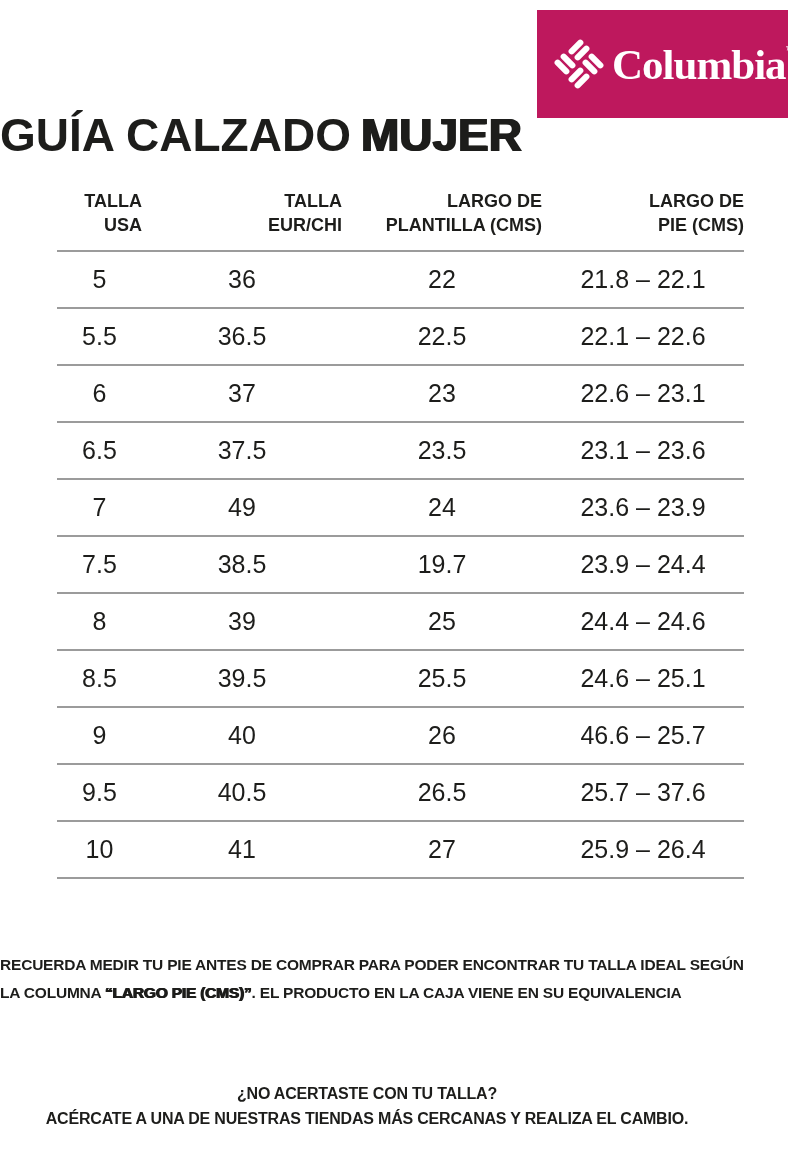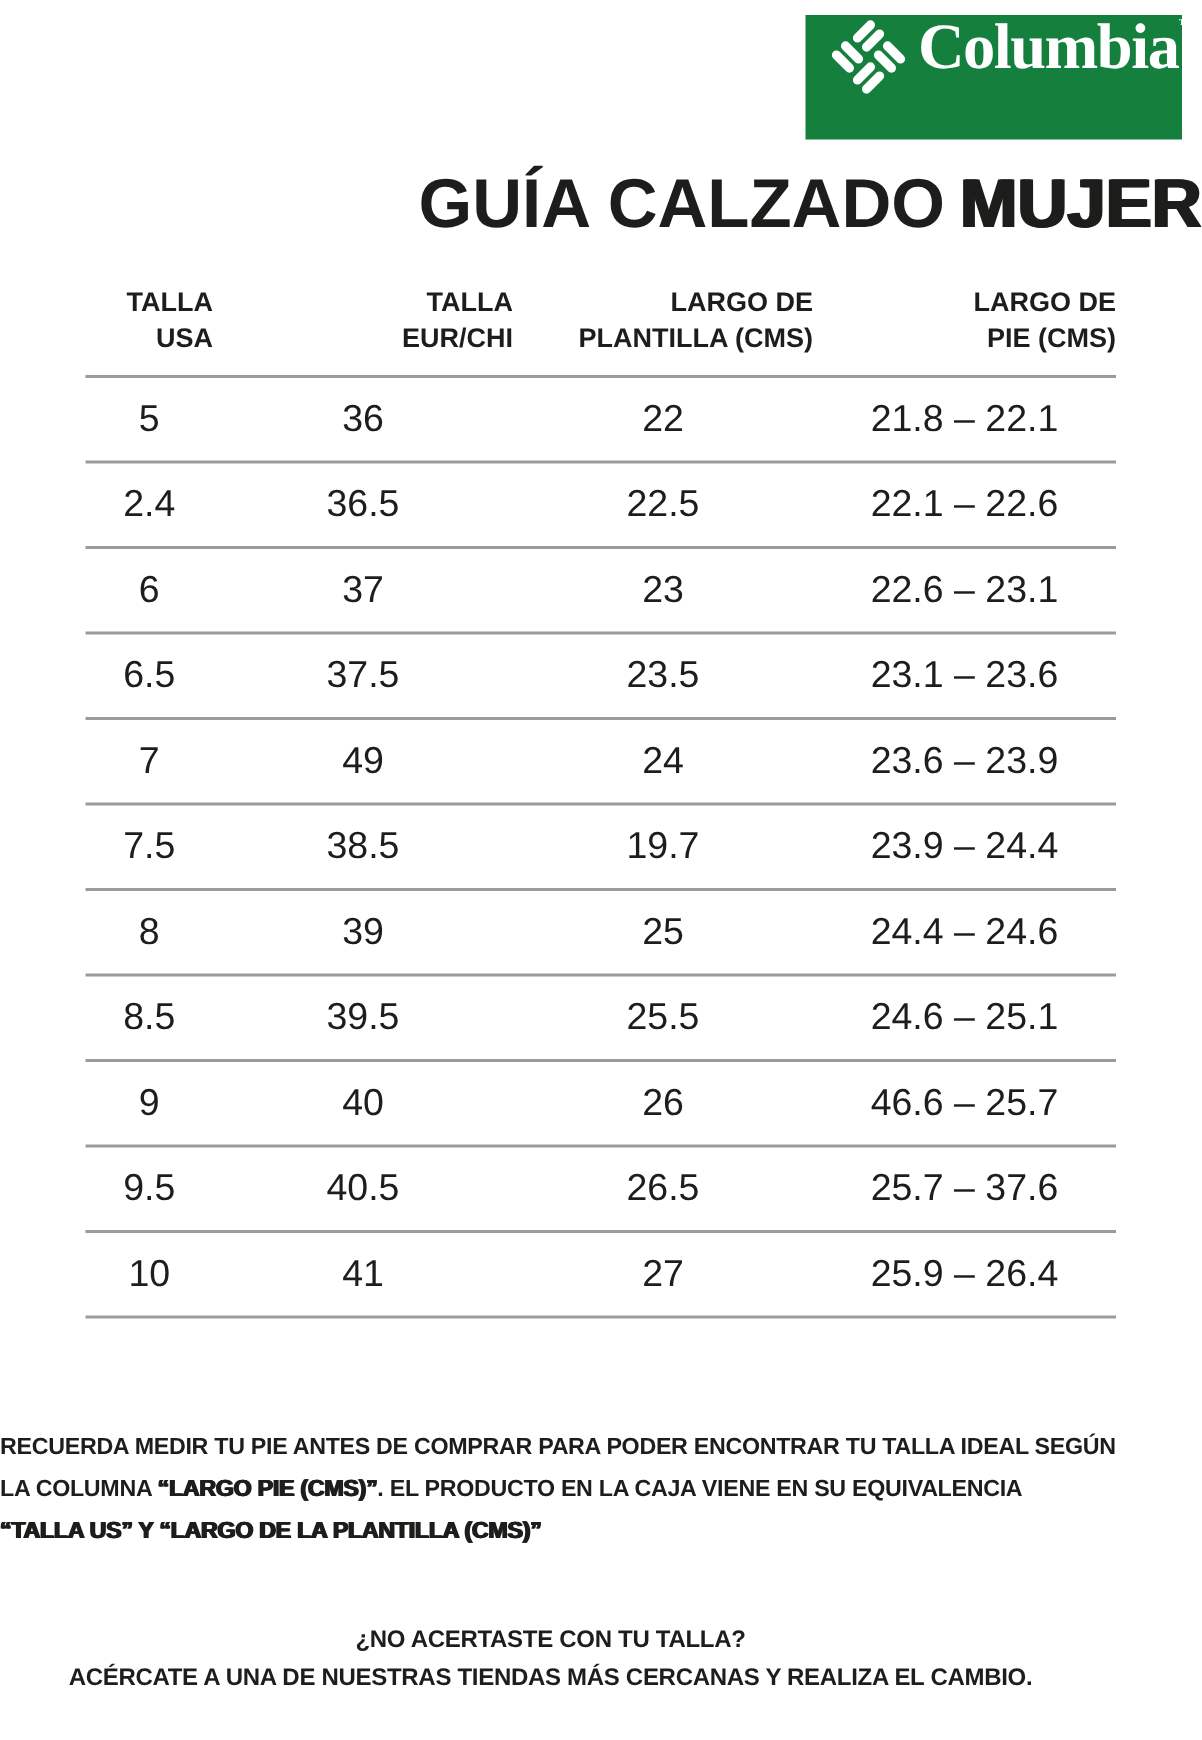--- a/index.html
+++ b/index.html
@@ -13,24 +13,24 @@
     color: #1d1d1b;
     position: relative;
   }
 
   
   .logo-box {
     position: absolute;
     top: 10px;
     right: 13px;
     width: 251px;
-    height: 83px;
-    background: #15803d;
+    height: 108px;
+    background: #be185d;
     display: flex;
-    align-items: flex-start;
+    align-items: center;
     padding-left: 14px;
     box-sizing: border-box;
   }
   .logo-box svg { flex: 0 0 auto; }
   .wordmark {
     font-family: "Liberation Serif", serif;
     font-weight: 700;
     font-size: 43px;
     color: #ffffff;
     letter-spacing: -1px;
@@ -46,21 +46,21 @@
     letter-spacing: 0;
   }
 
   
   .page-title {
     position: absolute;
     top: 107px;
     left: 0;
     width: 801px;
     margin: 0;
-    text-align: right;
+    text-align: left;
     font-size: 46px;
     font-weight: 700;
     line-height: 56px;
     letter-spacing: 0px;
     white-space: nowrap;
   }
   .title-prefix { margin-right: 10px; }
   .heavy {
     text-shadow: 1px 0 0 currentColor, -1px 0 0 currentColor;
   }
@@ -182,21 +182,21 @@
   </thead>
   <tbody>
 
   <tr>
       <td>5</td>
       <td>36</td>
       <td>22</td>
       <td>21.8 – 22.1</td>
     </tr>
       <tr>
-      <td>2.4</td>
+      <td>5.5</td>
       <td>36.5</td>
       <td>22.5</td>
       <td>22.1 – 22.6</td>
     </tr>
       <tr>
       <td>6</td>
       <td>37</td>
       <td>23</td>
       <td>22.6 – 23.1</td>
     </tr>
@@ -247,19 +247,18 @@
       <td>41</td>
       <td>27</td>
       <td>25.9 – 26.4</td>
     </tr>
     </tbody>
 </table>
 
 <div class="note">
   <div>RECUERDA MEDIR TU PIE ANTES DE COMPRAR PARA PODER ENCONTRAR TU TALLA IDEAL SEGÚN</div>
   <div><span>LA COLUMNA </span><span class="xbold">“LARGO PIE (CMS)”</span><span>. EL PRODUCTO EN LA CAJA VIENE EN SU EQUIVALENCIA</span></div>
-  <div class="xbold">“TALLA US” Y “LARGO DE LA PLANTILLA (CMS)”</div>
 </div>
 
 <div class="footer-note">
   <div>¿NO ACERTASTE CON TU TALLA?</div>
   <div>ACÉRCATE A UNA DE NUESTRAS TIENDAS MÁS CERCANAS Y REALIZA EL CAMBIO.</div>
 </div>
 
 </body></html>

